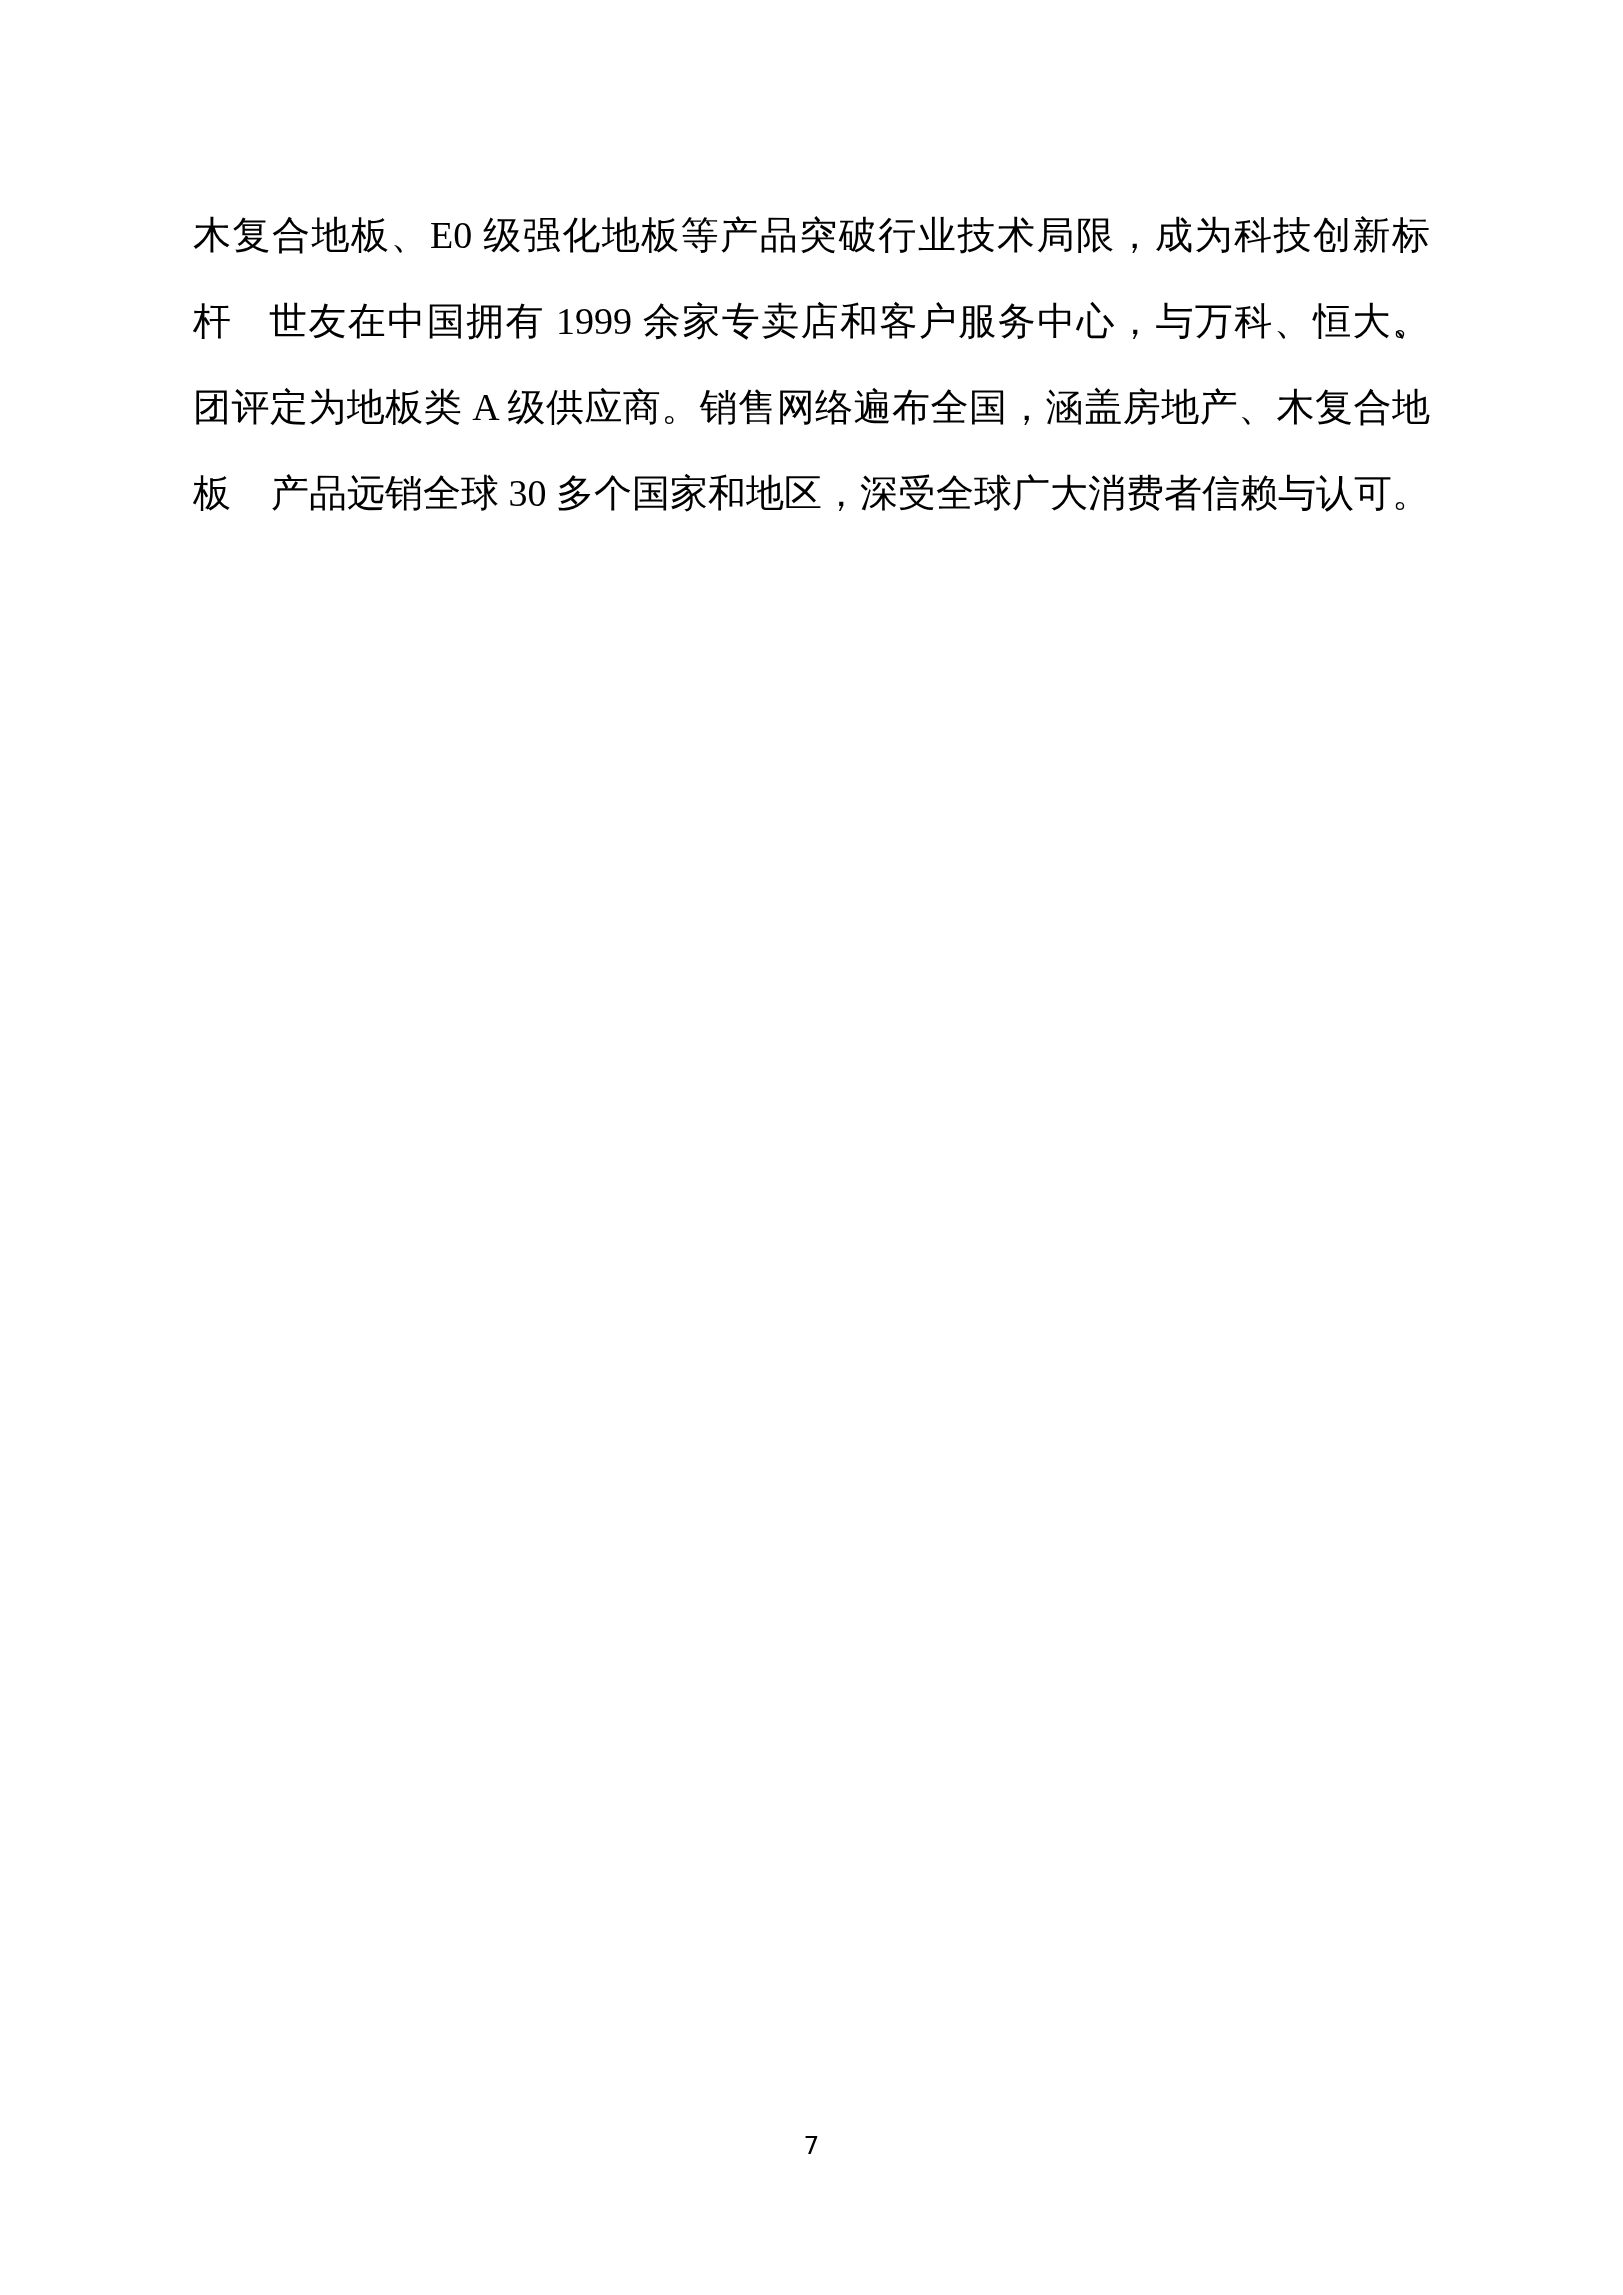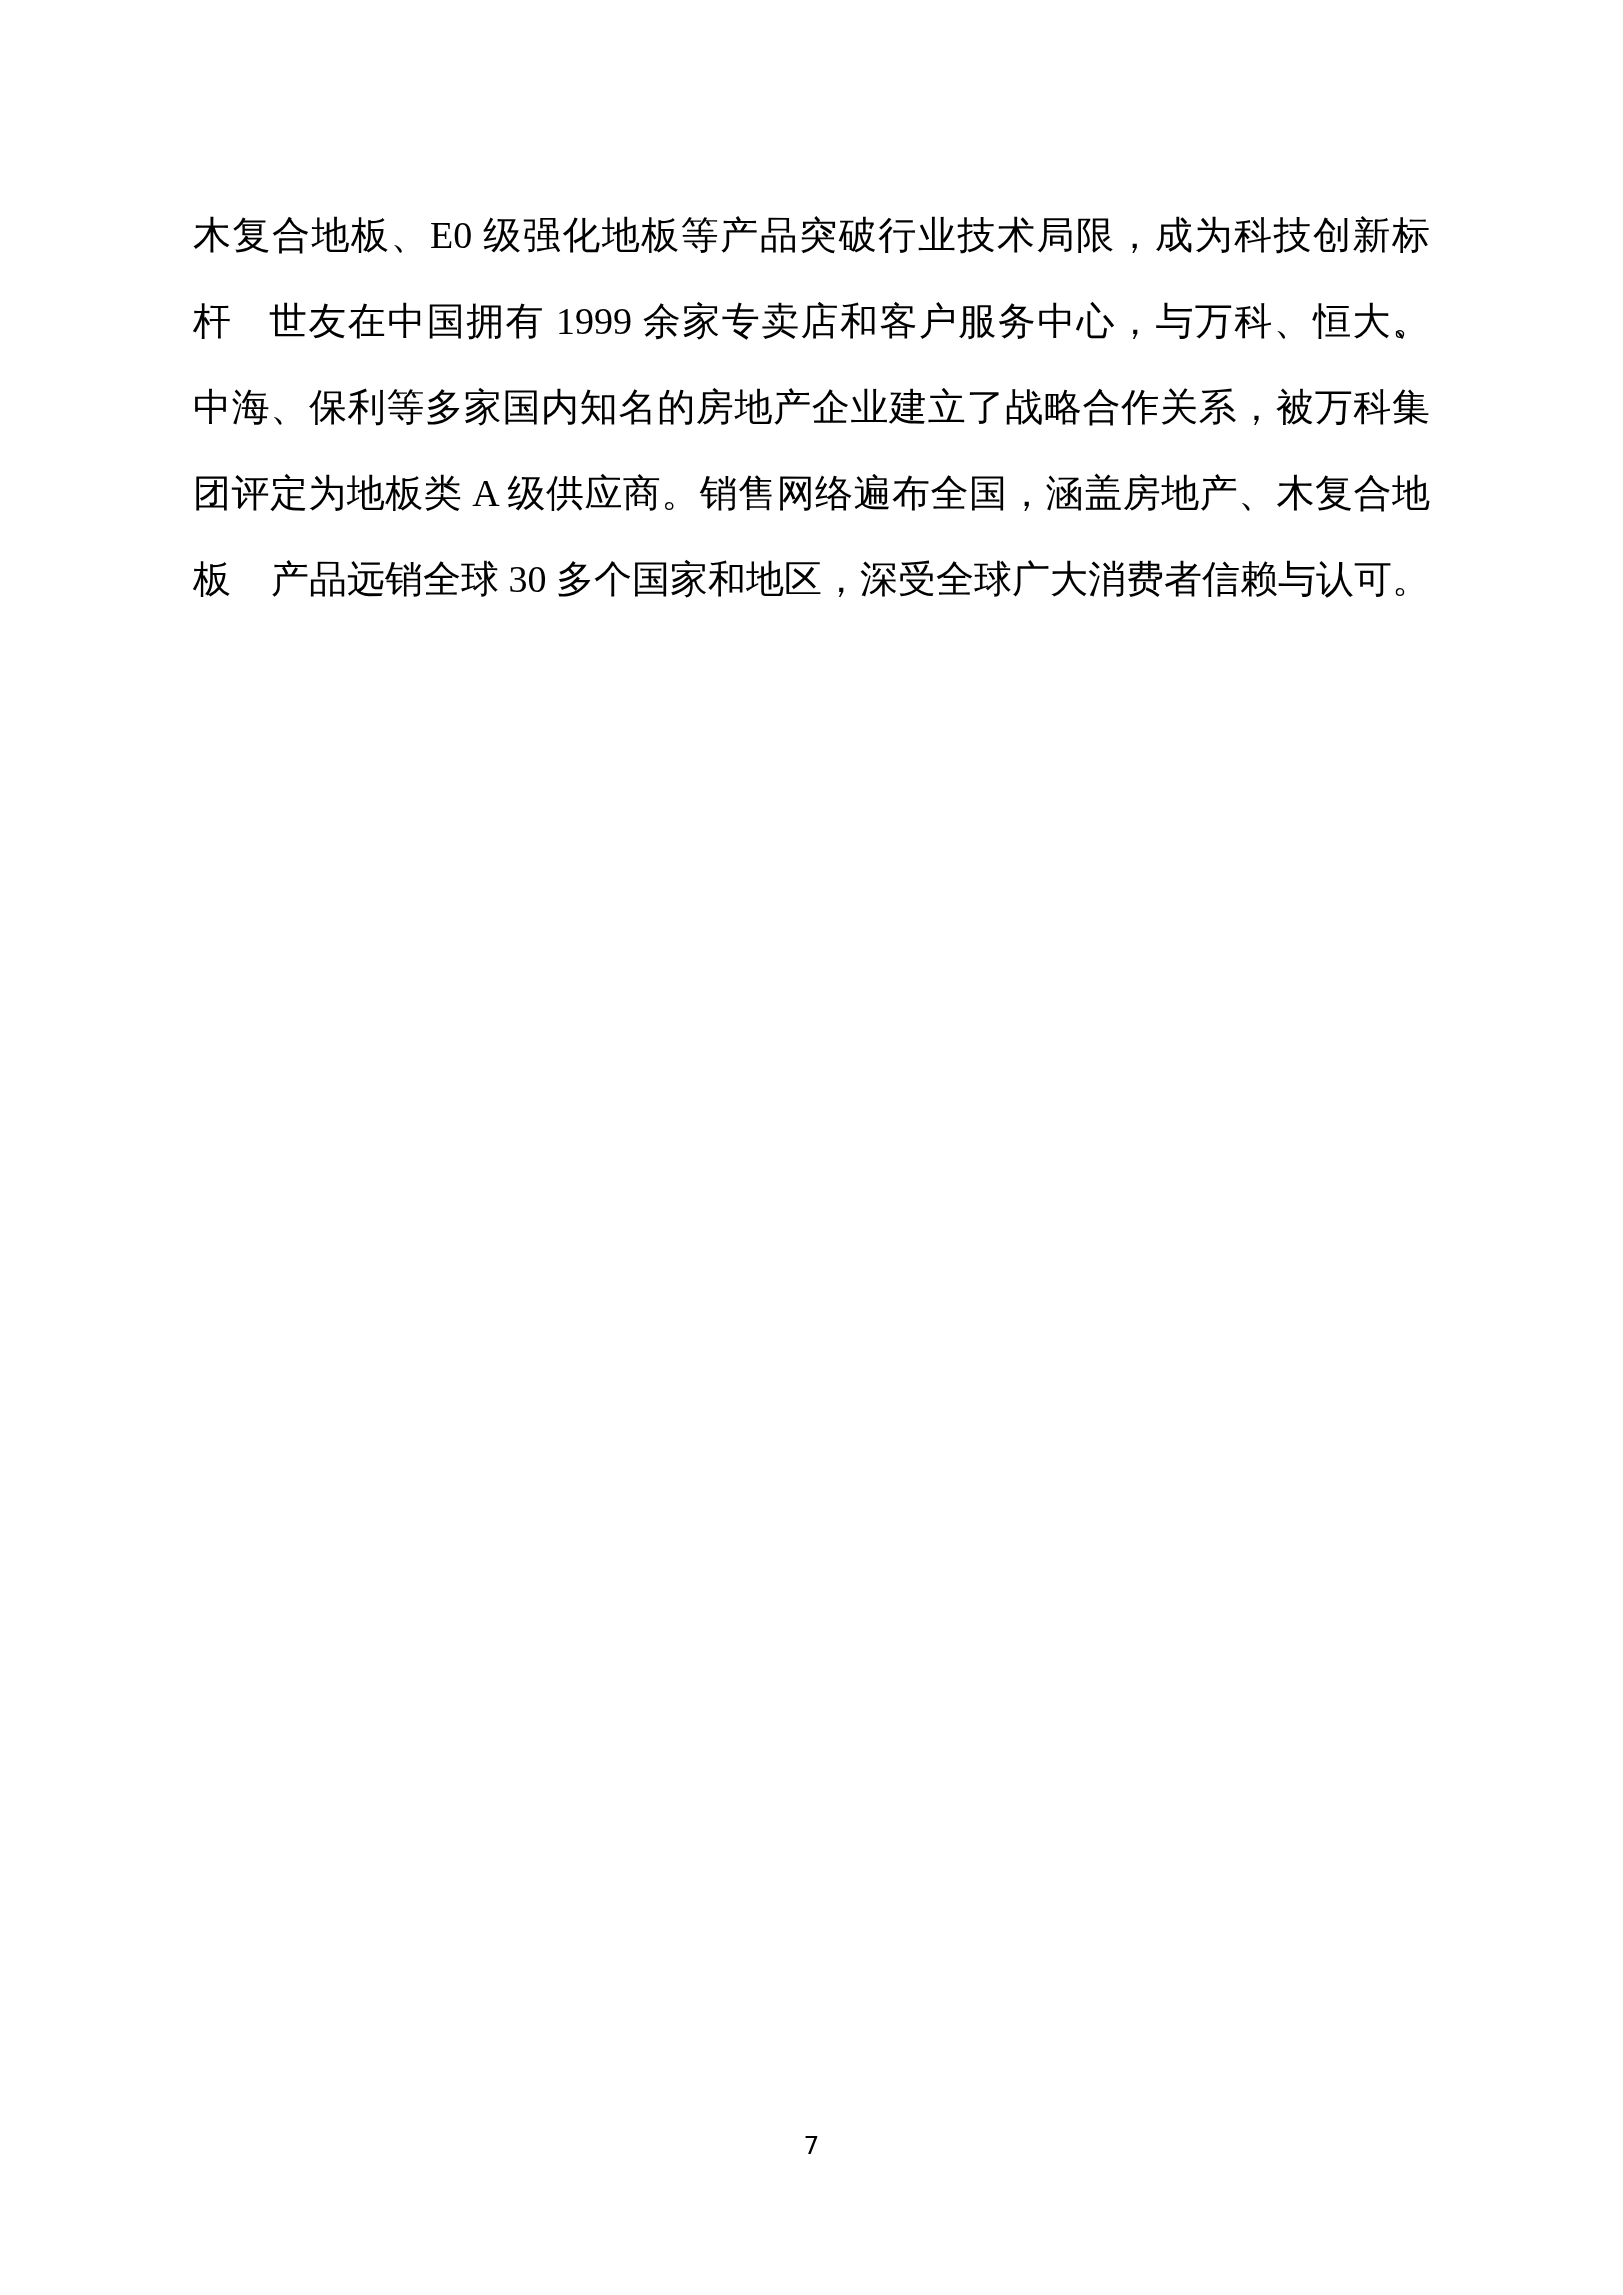--- a/index.html
+++ b/index.html
@@ -54,21 +54,20 @@
 <body>
 
 <div class="page">
 
   <div class="text-block">
 
     <div class="line justify">木复合地板、E0 级强化地板等产品突破行业技术局限，成为科技创新标杆。</div>
 
     <div class="line justify indent">世友在中国拥有 1999 余家专卖店和客户服务中心，与万科、恒大、</div>
 
-    <div class="line justify">中海、保利等多家国内知名的房地产企业建立了战略合作关系，被万科集</div>
 
     <div class="line justify">团评定为地板类 A 级供应商。销售网络遍布全国，涵盖房地产、木复合地板</div>
 
 
     <div class="line">产品远销全球 30 多个国家和地区，深受全球广大消费者信赖与认可。</div>
 
   </div>
 
   <div class="footer">
     <span class="page-number">7</span>

